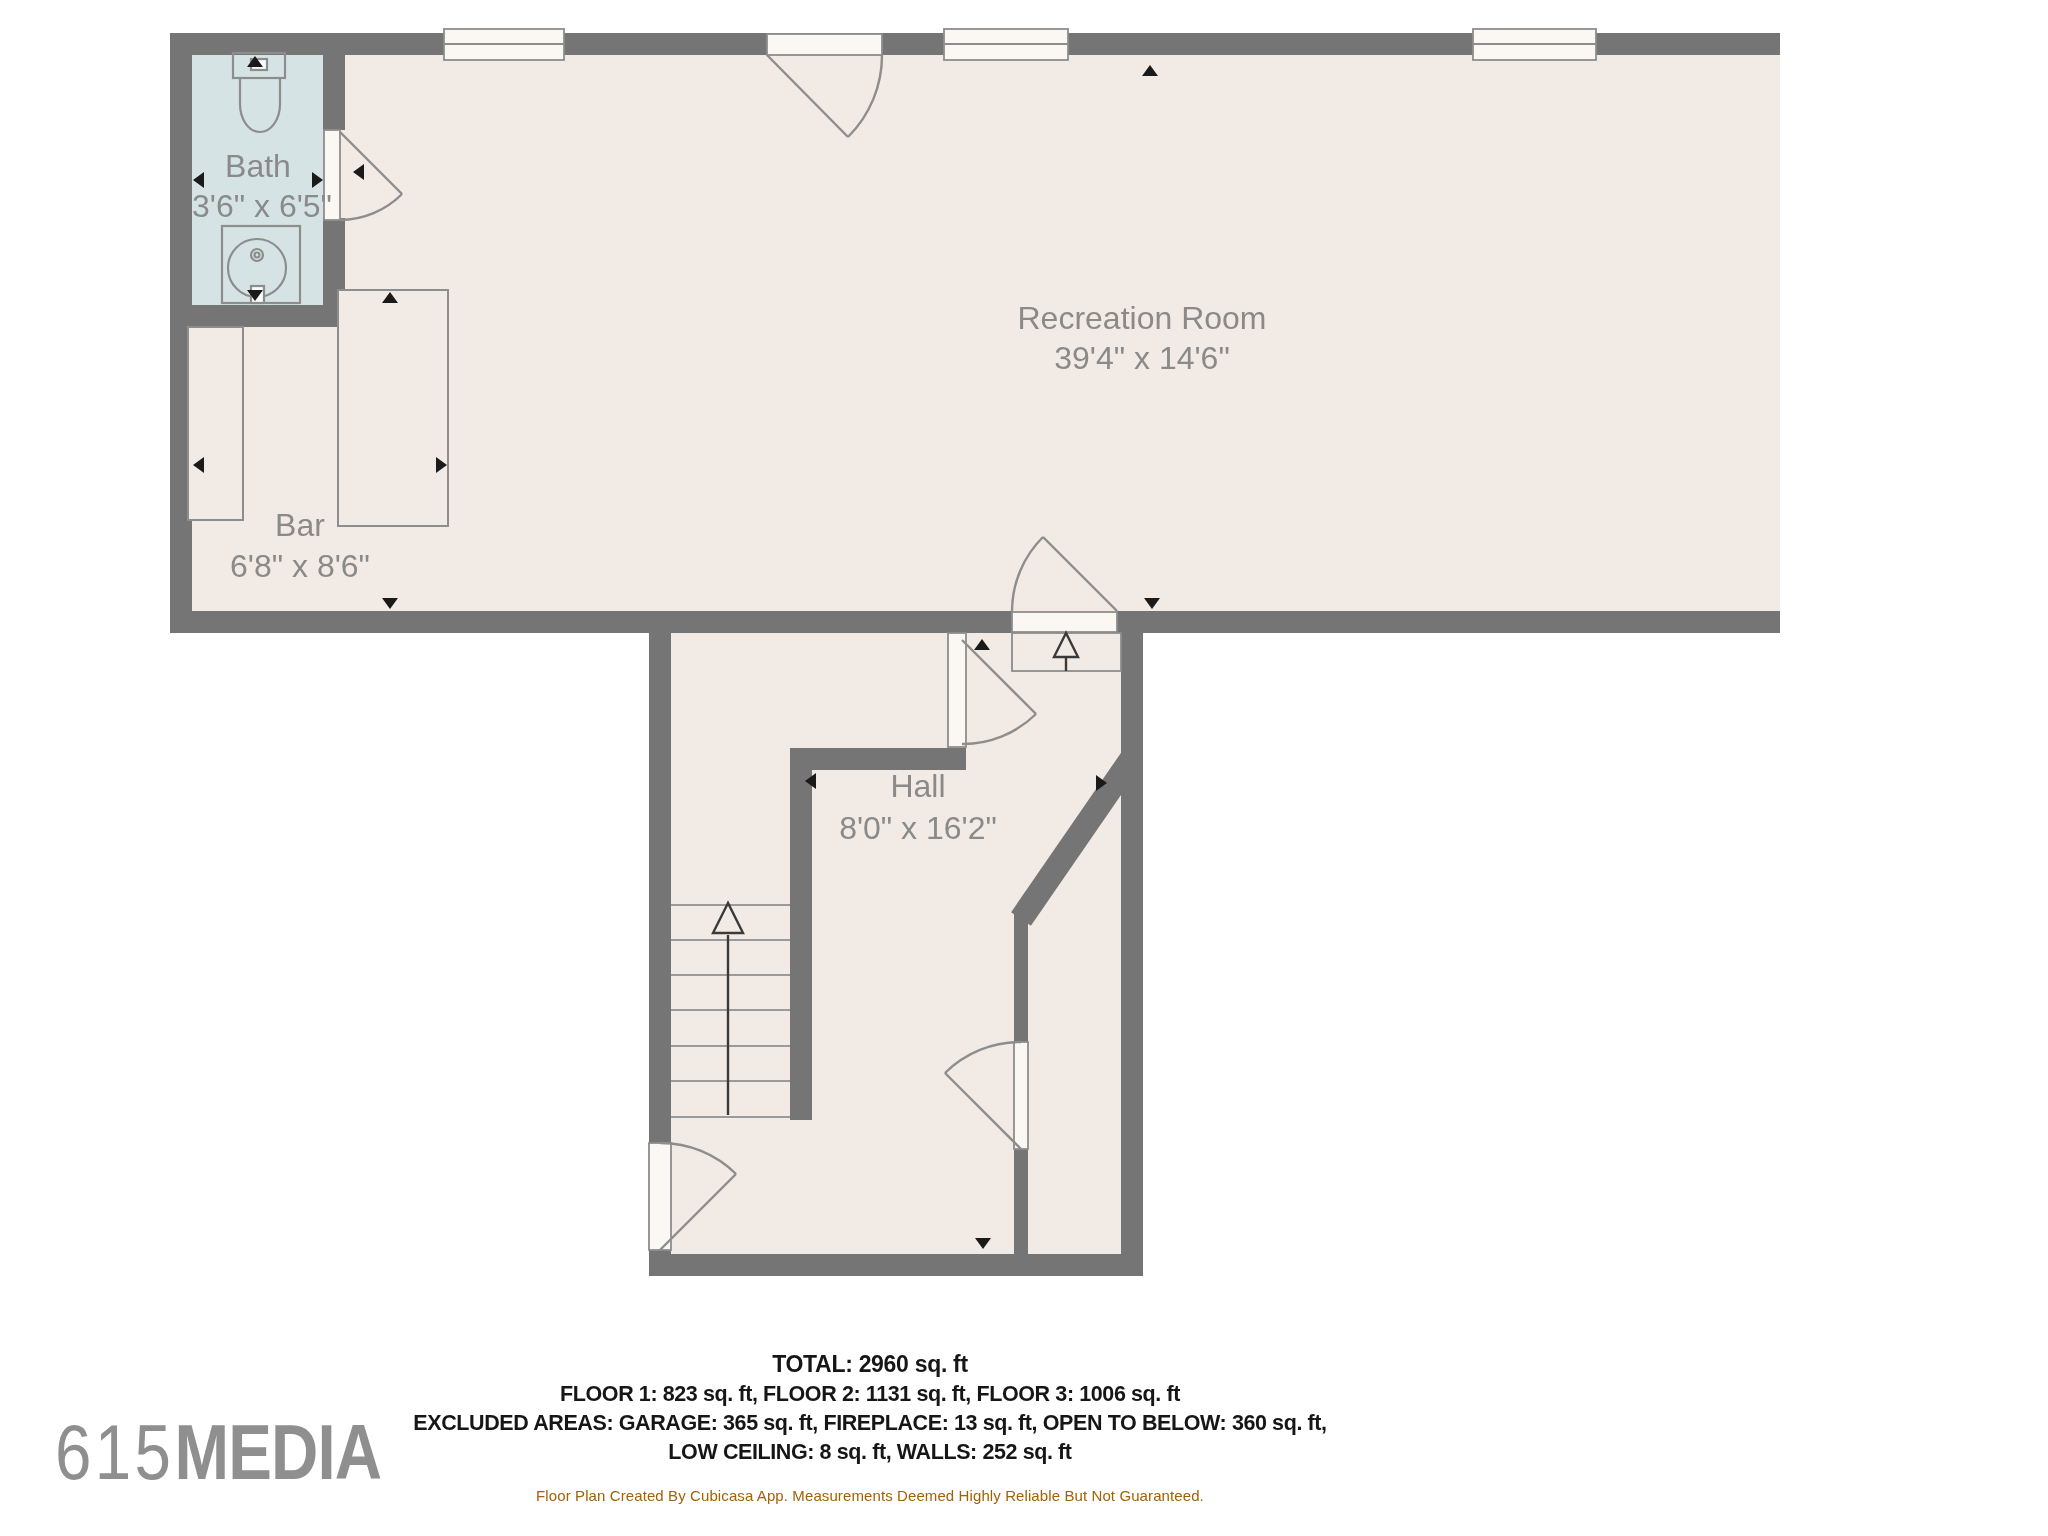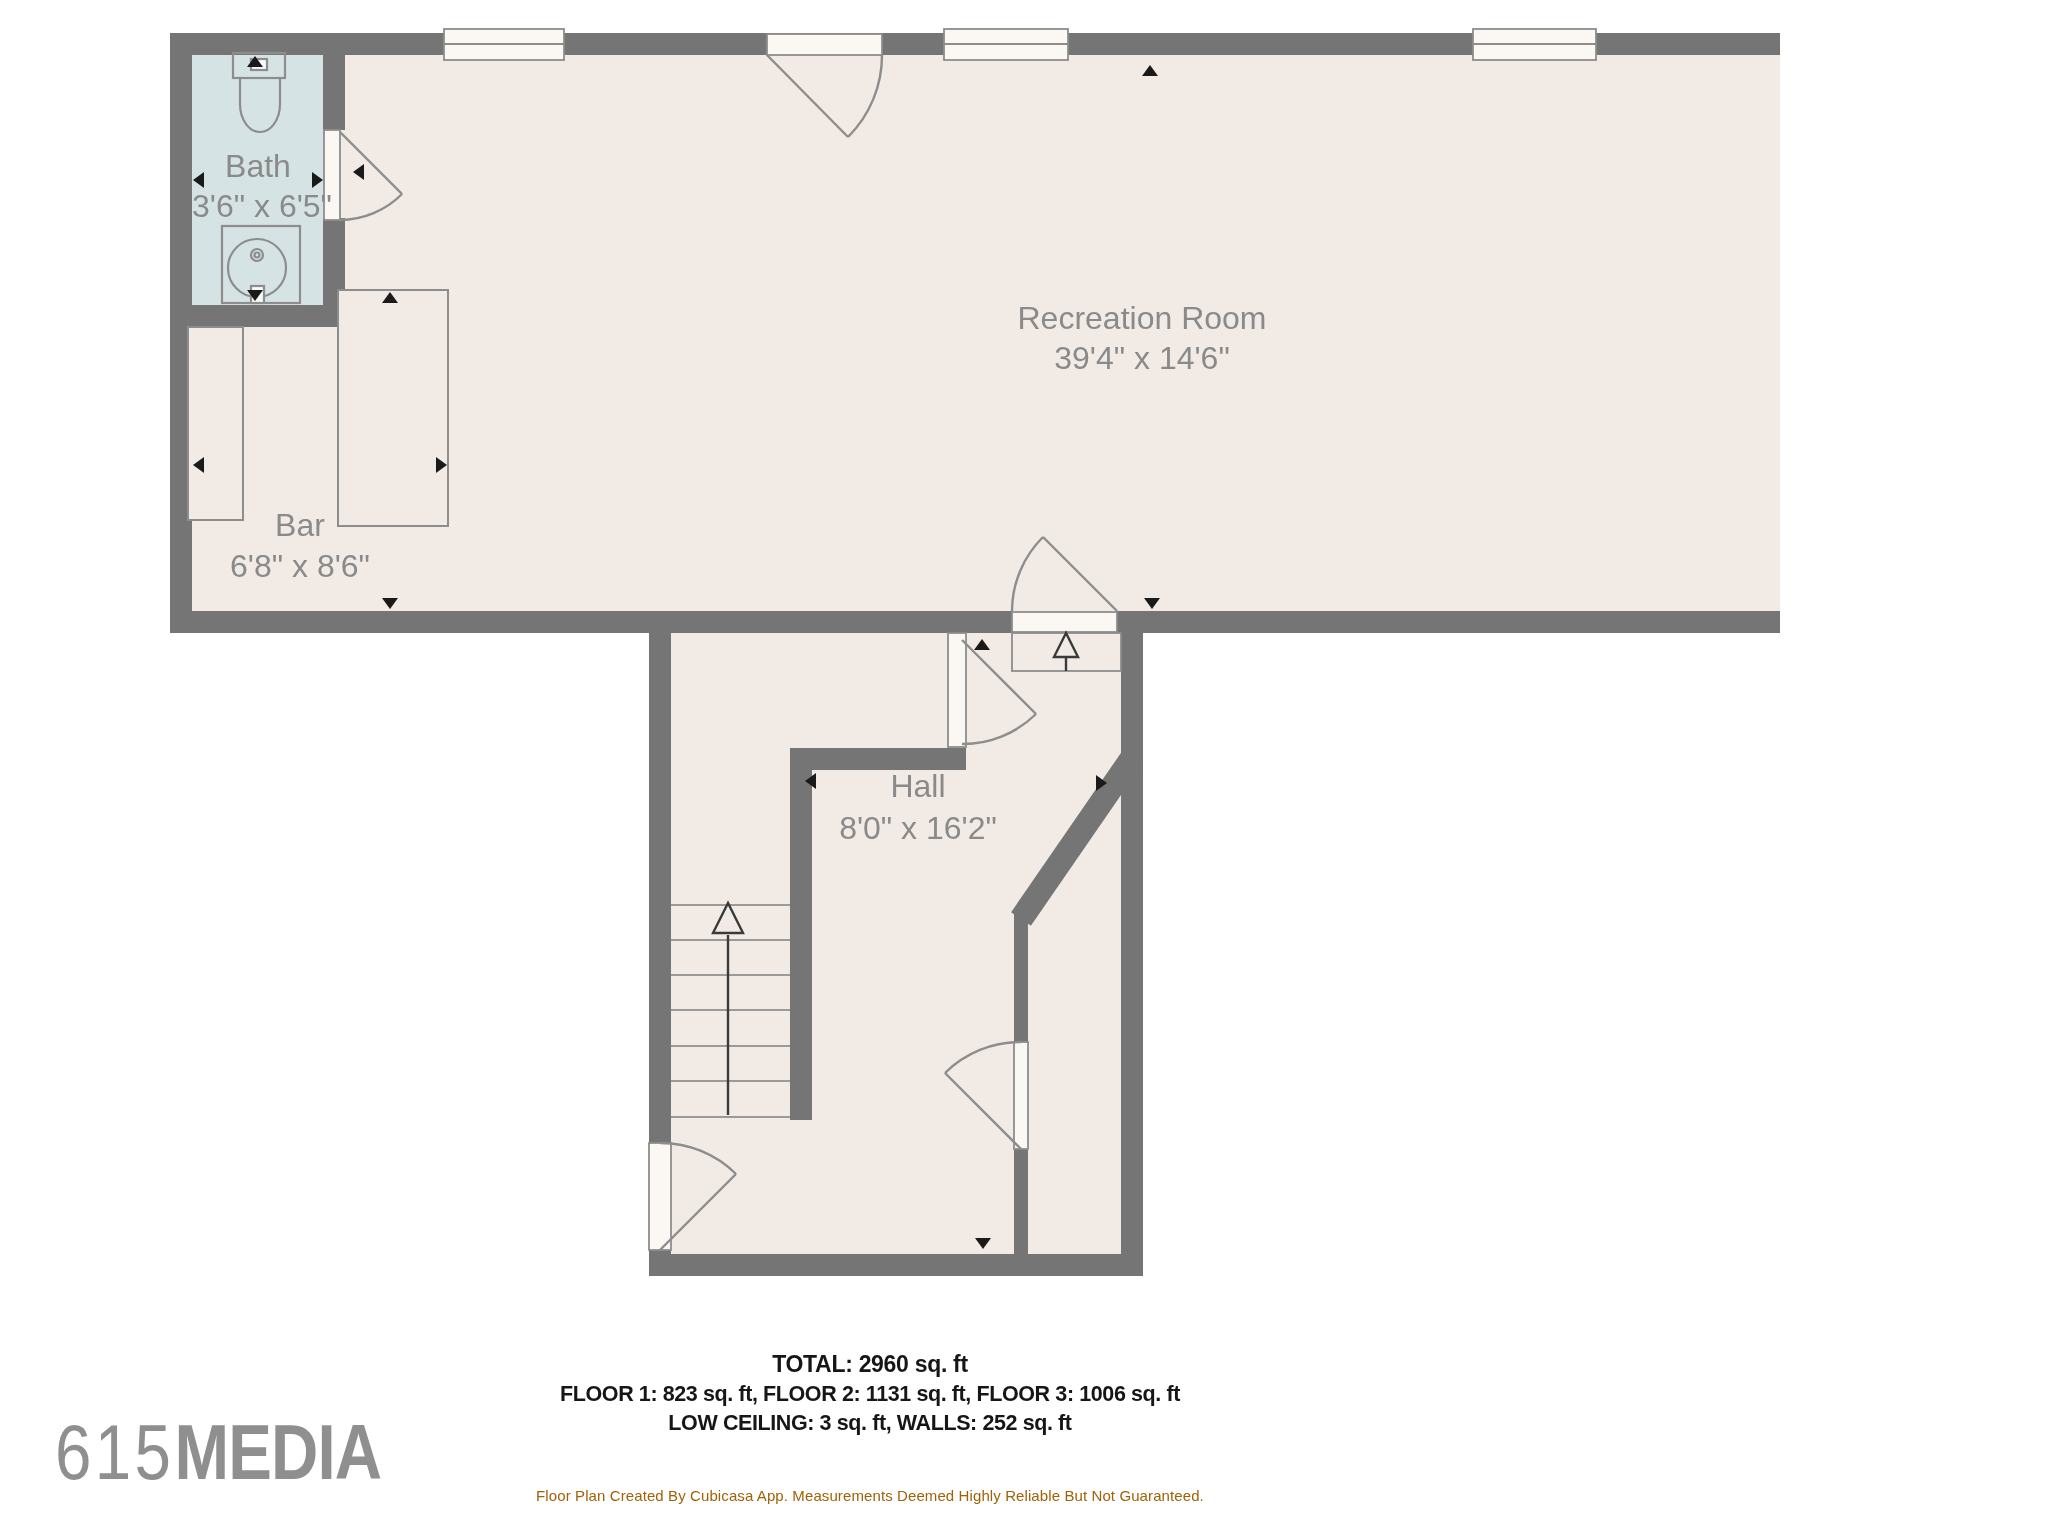--- a/index.html
+++ b/index.html
@@ -182,21 +182,22 @@
       <text class="room-label" x="300" y="536">Bar</text>
       <text class="room-label" x="300" y="577">6'8" x 8'6"</text>
       <text class="room-label" x="918" y="797">Hall</text>
       <text class="room-label" x="918" y="839">8'0" x 16'2"</text>
     </g>
   </svg>
 
   <div class="summary">
     <div class="sum-bold">TOTAL: 2960 sq. ft</div>
     <div class="sum">FLOOR 1: 823 sq. ft, FLOOR 2: 1131 sq. ft, FLOOR 3: 1006 sq. ft</div>
-    <div class="sum">LOW CEILING: 3 sq. ft, WALLS: 252 sq. ft</div>
+    <div class="sum">EXCLUDED AREAS: GARAGE: 365 sq. ft, FIREPLACE: 13 sq. ft, OPEN TO BELOW: 360 sq. ft,</div>
+    <div class="sum">LOW CEILING: 8 sq. ft, WALLS: 252 sq. ft</div>
   </div>
 
   <div class="disclaimer">Floor Plan Created By Cubicasa App. Measurements Deemed Highly Reliable But Not Guaranteed.</div>
 
   <div class="logo">
     <span class="logo-num">615</span><span class="logo-word">MEDIA</span>
   </div>
 
   <svg class="compass" width="130" height="100" viewBox="1900 1430 130 100">
     <polygon points="1940,1457 2007,1482 1973,1490 1987,1514" fill="#111"></polygon>

